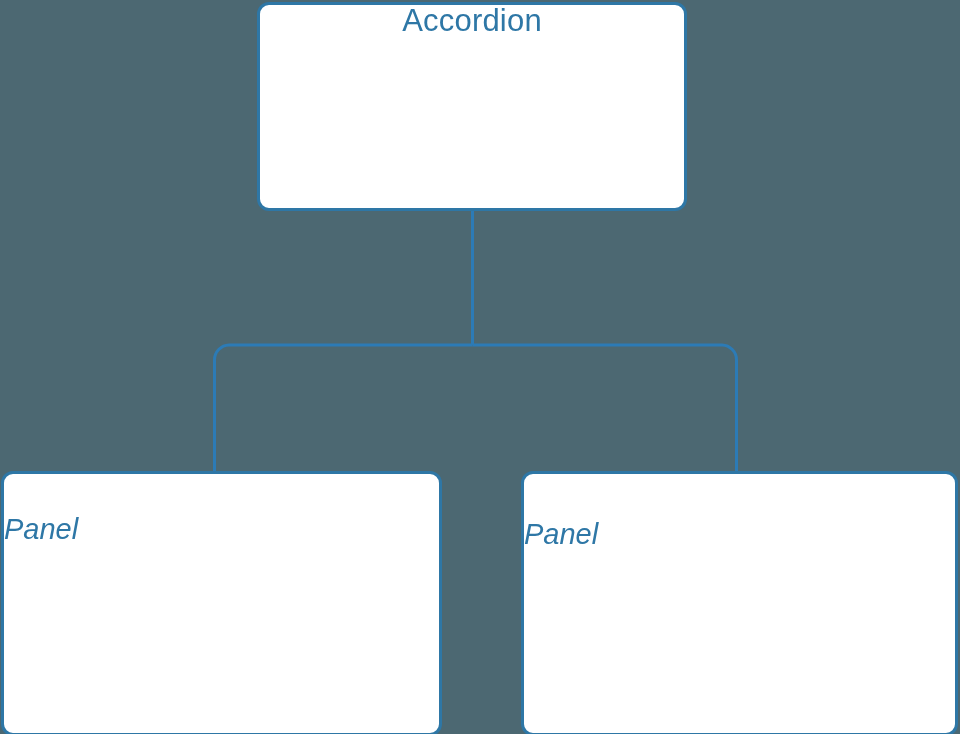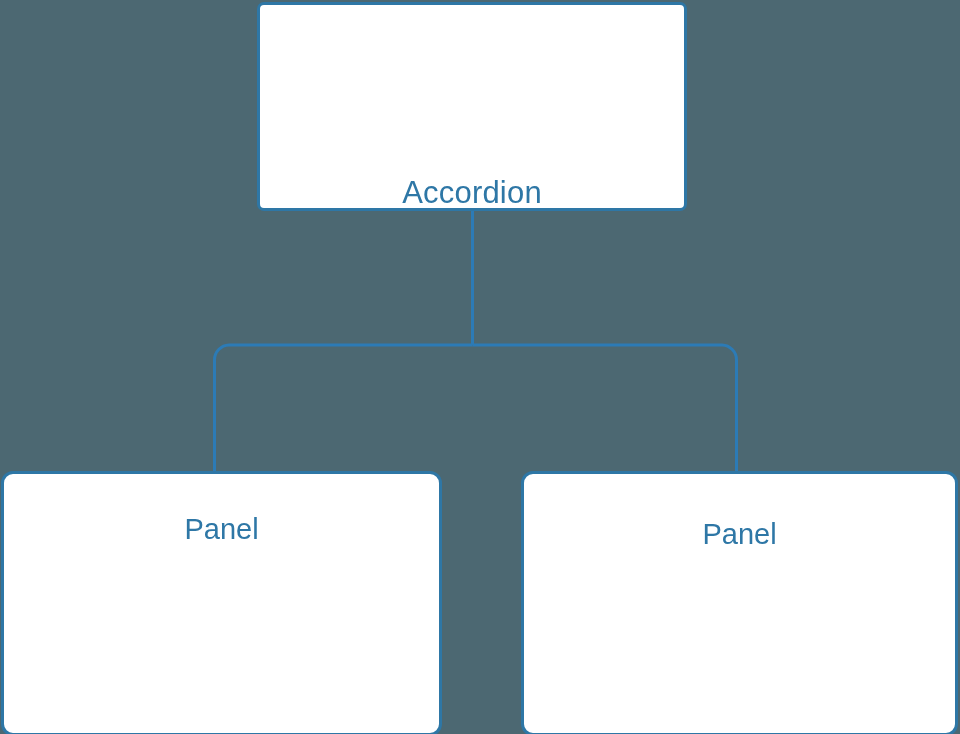--- a/index.html
+++ b/index.html
@@ -38,23 +38,23 @@
     border-radius: 12px;
     box-sizing: border-box;
   }
 
   
   #root-node {
     left: 257px;
     top: 2px;
     width: 430px;
     height: 209px;
-    border-radius: 7px;
+    border-radius: 12px;
     display: flex;
-    align-items: flex-end;
+    align-items: flex-start;
     justify-content: center;
   }
   .node-title {
     color: #2e77a6;
     font-size: 31px;
     font-weight: 400;
     letter-spacing: 0.2px;
     line-height: 1;
   }
 
@@ -69,24 +69,25 @@
     left: 521px;
     top: 471px;
     width: 437px;
     height: 265px;
   }
   .panel-title {
     position: absolute;
     top: 41px;
     left: 0;
     width: 100%;
-    text-align: center;
+    text-align: left;
     color: #2e77a6;
     font-size: 29px;
     line-height: 1;
+    font-style: italic;
   }
   #panel-right .panel-title {
     top: 46px;
   }
 </style>
 </head>
 <body>
 
 <div id="stage">
 

